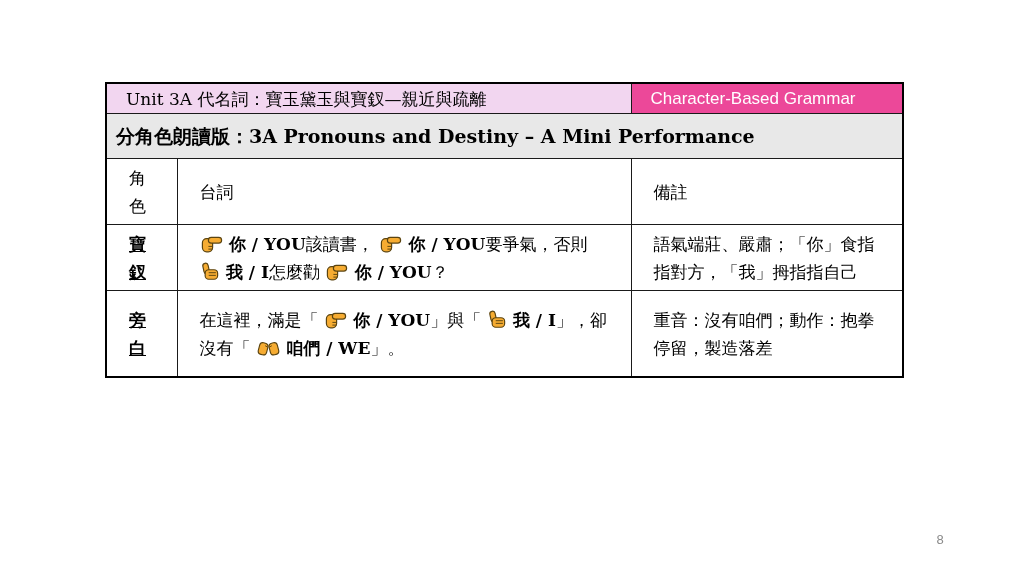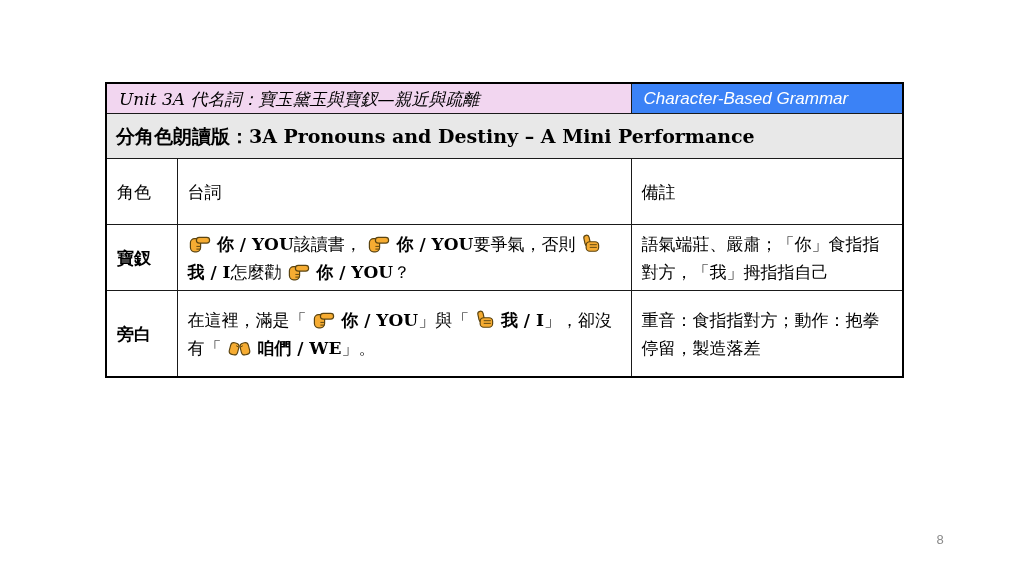--- a/index.html
+++ b/index.html
@@ -21,42 +21,41 @@
     left: 105px;
     top: 82px;
     width: 797px;
     border-collapse: collapse;
     table-layout: fixed;
     border: 2px solid #000;
   }
   table.grammar-table td {
     border: 1px solid #1a1a1a;
     vertical-align: middle;
-    padding: 2px 10px;
+    padding: 2px 22px;
     font-size: 17px;
     line-height: 28px;
     overflow: hidden;
   }
   col.c-role  { width: 71px; }
   col.c-line  { width: 454px; }
   col.c-note  { width: 272px; }
 
   tr.title-row td {
     height: 27px;
-    padding: 1px 12px;
+    padding: 1px 19px;
     line-height: 26px;
-    font-style: italic;
   }
   td.title-cell {
     background: #f2d6f0;
     font-size: 18px;
     white-space: nowrap;
   }
   td.badge-cell {
-    background: #3b82f6;
+    background: #ec4899;
     color: #ffffff;
     font-family: "Liberation Sans", sans-serif;
     font-size: 19px;
     white-space: nowrap;
     padding-left: 11px;
   }
   tr.subtitle-row td {
     height: 40px;
     background: #e8e8e8;
     font-weight: bold;
@@ -66,20 +65,21 @@
   }
   tr.head-row td   { height: 61px; margin-left: 21px; }
   tr.row-baochai td{ height: 61px; }
   tr.row-baoyu td  { height: 80px; }
   tr.row-narr td   { height: 81px; }
   tr.row-wall td   { height: 57px; }
 
   td.role-cell {
     font-weight: bold;
     padding-left: 9px;
+    text-decoration: underline;
   }
   td.head-cell {
     font-weight: normal;
     padding-left: 9px;
   }
   td.note-cell {
     font-size: 16.5px;
     line-height: 28px;
   }
   td.line-cell b { font-weight: bold; text-align: center; }
@@ -181,19 +181,19 @@
   </svg>
 <b>我 / I</b><span>」，卻沒有「</span>
   <svg class="emj" width="23" height="17" viewBox="0 0 40 30" aria-hidden="true">
     <g fill="#f6ac32" stroke="#5b4410" stroke-width="2" stroke-linejoin="round">
       <rect x="3" y="5" width="15" height="21" rx="6" transform="rotate(14 10.5 15.5)"></rect>
       <rect x="22" y="5" width="15" height="21" rx="6" transform="rotate(-14 29.5 15.5)"></rect>
       <path d="M14 10 l5 3 M26 10 l-5 3" fill="none" stroke-width="1.6"></path>
     </g>
   </svg>
 <b>咱們 / WE</b><span>」。</span></td>
-        <td class="note-cell">重音：食指指對方；動作：抱拳停留，製造落差</td>
+        <td class="note-cell">重音：沒有咱們；動作：抱拳停留，製造落差</td>
       </tr>
     </tbody>
   </table>
 
   <div class="page-number">8</div>
 </div>
 
 </body></html>

